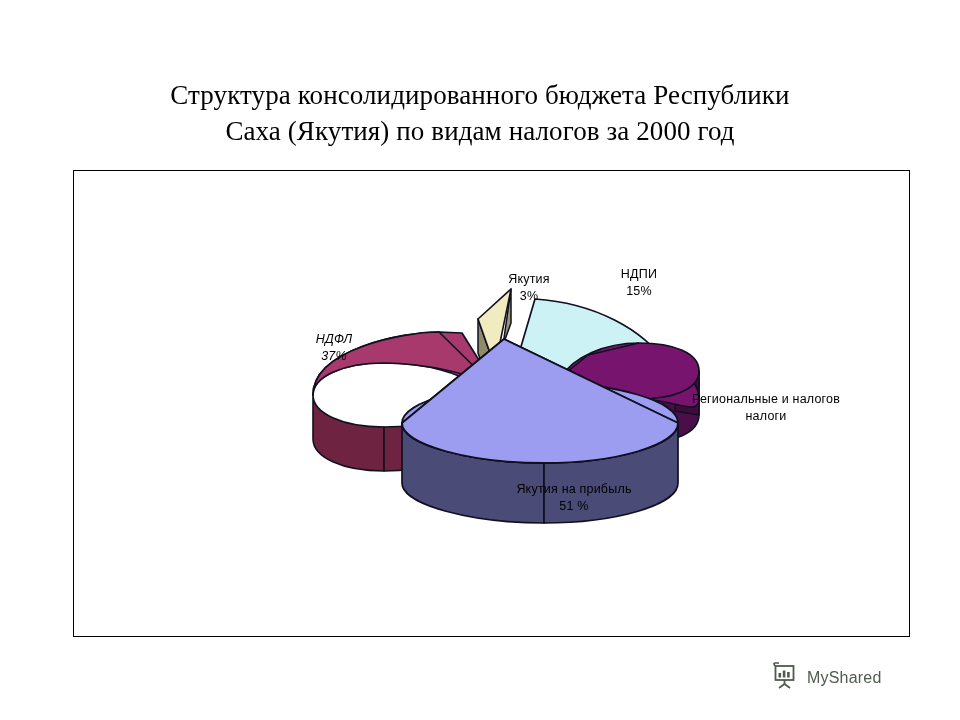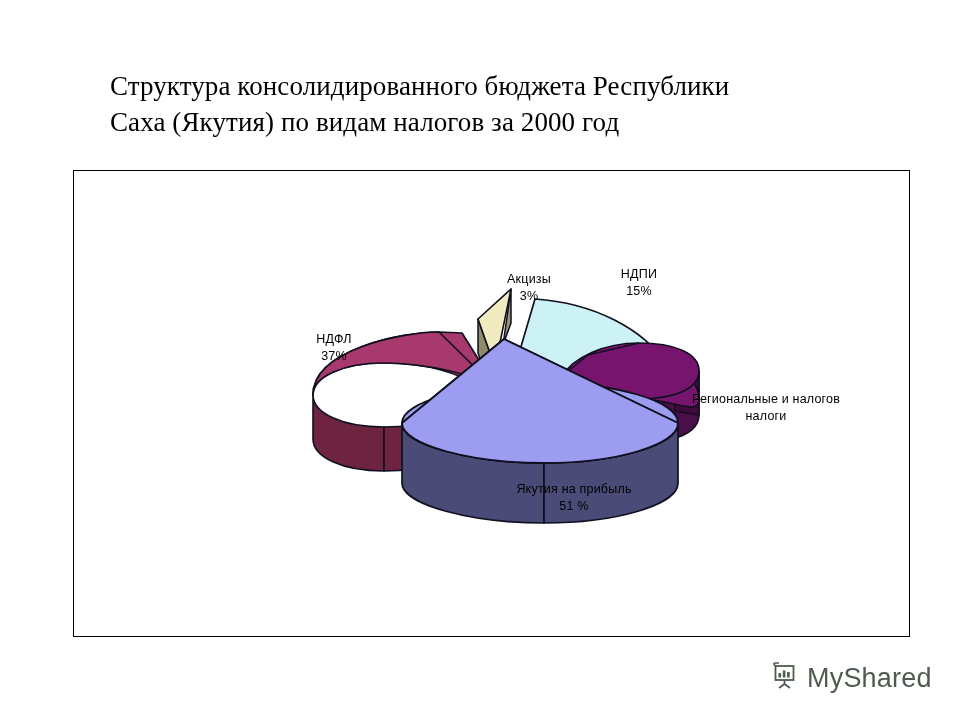--- a/index.html
+++ b/index.html
@@ -12,22 +12,23 @@
     background: #ffffff;
     font-family: "Liberation Sans", sans-serif;
     overflow: hidden;
     position: relative;
   }
 
   
   #slide-title {
     position: absolute;
     left: 110px;
-    top: 68px;
+    top: 77px;
     width: 740px;
+    text-align: center;
     font-family: "Liberation Serif", serif;
     font-size: 27px;
     line-height: 36px;
     color: #000000;
     letter-spacing: 0.1px;
   }
   #slide-title .line {
     display: block;
     white-space: nowrap;
   }
@@ -64,38 +65,38 @@
     font-family: "Liberation Sans", sans-serif;
     font-size: 12.5px;
     line-height: 17px;
     text-align: center;
     white-space: nowrap;
     letter-spacing: 0.2px;
   }
   .pie-label .lbl-name { display: block; }
   .pie-label .lbl-val  { display: block; }
 
-  #label-ndfl      { left: 205px; top: 160px; width: 110px; }
+  #label-ndfl      { left: 205px; top: 160px; width: 110px; font-style: italic; }
   #label-akcizy    { left: 400px; top: 100px; width: 110px; }
   #label-ndpi      { left: 510px; top: 95px; width: 110px; }
   #label-regional  { left: 592px; top: 220px; width: 200px; }
   #label-profit    { left: 405px; top: 310px; width: 190px; }
 
   
   #watermark {
     position: absolute;
     left: 770px;
     top: 661px;
     display: flex;
     align-items: center;
     gap: 7px;
   }
   #watermark-text {
     font-family: "Liberation Sans", sans-serif;
-    font-size: 27px;
+    font-size: 16px;
     color: #4e5b4e;
     letter-spacing: 0.2px;
   }
 </style>
 </head>
 <body>
 
 <div id="slide-title">
   <span class="line">Структура консолидированного бюджета Республики</span>
   <span class="line">Саха (Якутия) по видам налогов за 2000 год</span>
@@ -193,21 +194,21 @@
                  C 604,274 542,292 470,292 C 398,292 328,274 328,252 Z" fill="#9C9CF0" stroke="#101020" stroke-width="1.8" stroke-linejoin="round"></path>
       </g>
     </svg>
 
     <div class="pie-label" id="label-ndfl">
       <span class="lbl-name">НДФЛ</span>
       <span class="lbl-val">37%</span>
     </div>
 
     <div class="pie-label" id="label-akcizy">
-      <span class="lbl-name">Акцизы</span>
+      <span class="lbl-name">Якутия</span>
       <span class="lbl-val">3%</span>
     </div>
 
     <div class="pie-label" id="label-ndpi">
       <span class="lbl-name">НДПИ</span>
       <span class="lbl-val">15%</span>
     </div>
 
     <div class="pie-label" id="label-regional">
       <span class="lbl-name">Региональные и налогов</span>

